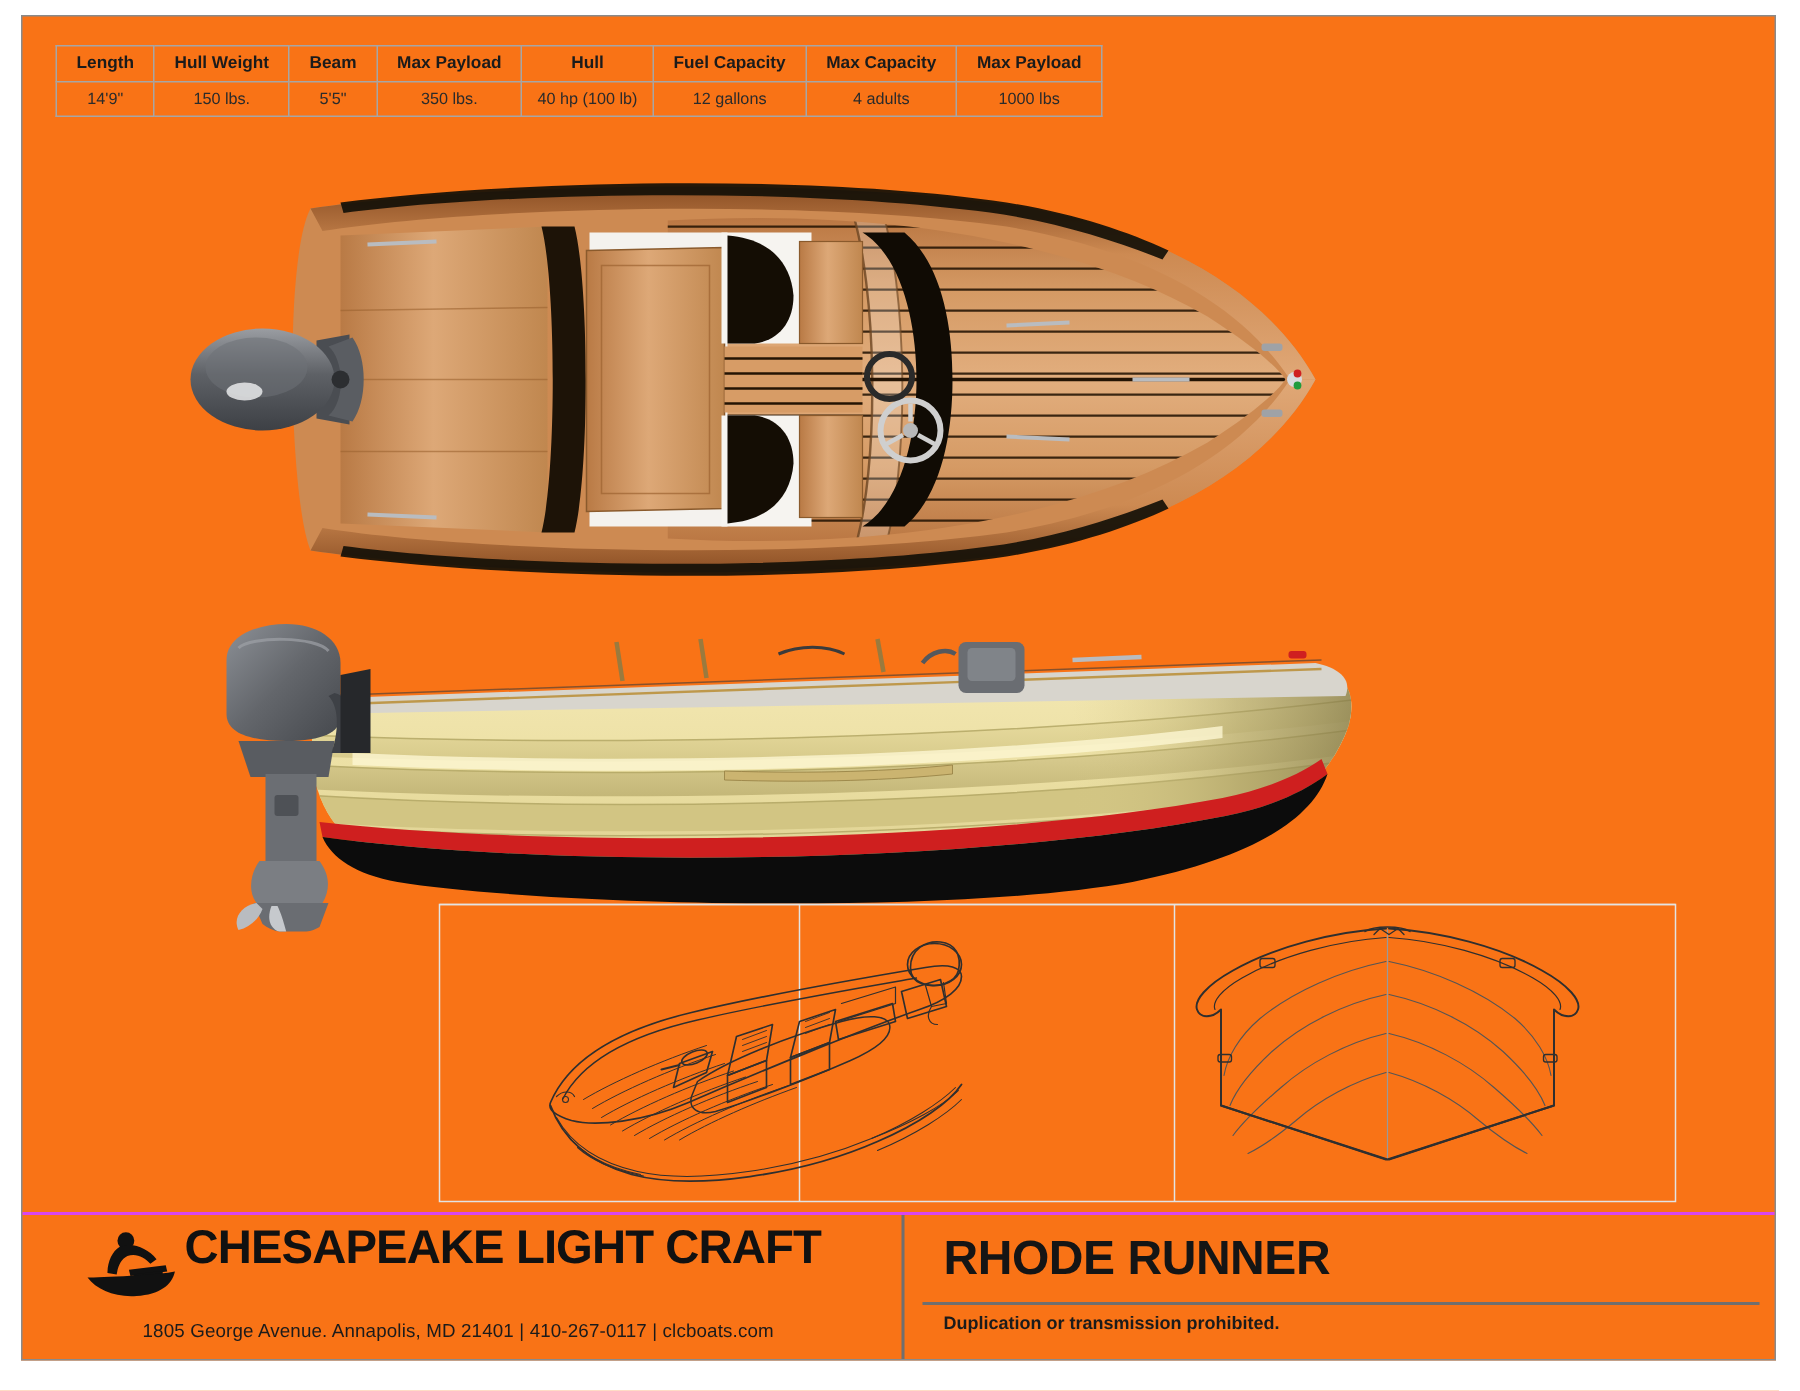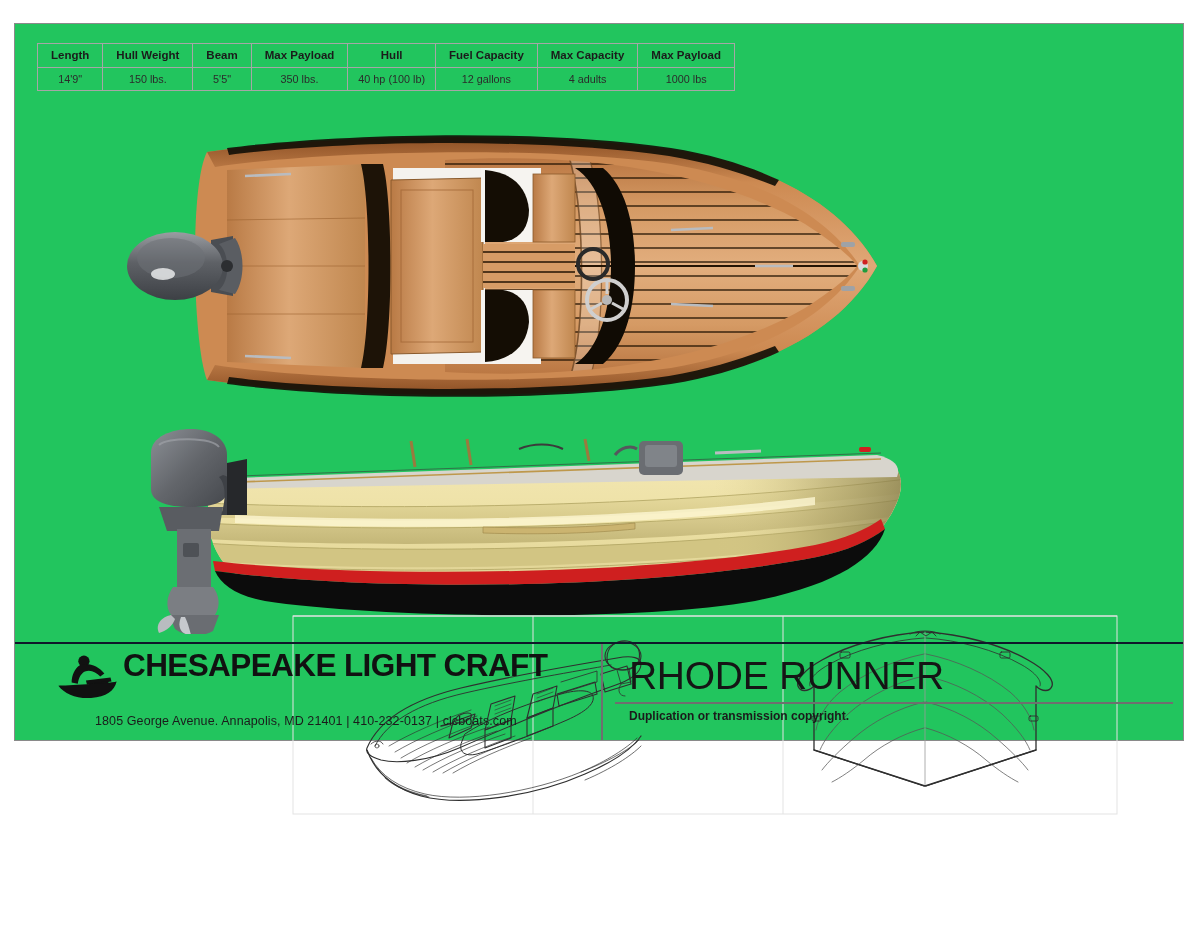--- a/index.html
+++ b/index.html
@@ -7,25 +7,25 @@
     background: #ffffff;
   }
   body {
     width: 1200px; height: 927px;
     font-family: "Liberation Sans", sans-serif;
     position: relative;
     overflow: hidden;
   }
   #page {
     position: absolute;
-    left: 14px; top: 23px;
-    width: 1170px; height: 718px;
+    left: 14px; top: 10px;
+    width: 1170px; height: 897px;
     border: 1.5px solid #8a8a8a;
     box-sizing: border-box;
-    background: #22c55e;
+    background: #f97316;
   }
 
   
   #spec-table {
     position: absolute;
     left: 22px; top: 19px;
     border-collapse: collapse;
     font-size: 11.5px;
     color: #1b1b1b;
   }
@@ -51,21 +51,21 @@
 
   
   #art { position: absolute; left: 0; top: 0; width: 1168px; height: 790px; }
   .art-svg { position: absolute; display: block; }
 
   
   #footer {
     position: absolute;
     left: 0; right: 0; bottom: 0;
     height: 98px;
-    border-top: 2px solid #0f172a;
+    border-top: 2px solid #d946ef;
     box-sizing: border-box;
   }
   #footer-vrule {
     position: absolute;
     left: 586px; top: 0; bottom: 0;
     width: 2px; background: #6f6f6f;
   }
   #brand {
     position: absolute;
     left: 0; top: 0; width: 586px; height: 96px;
@@ -94,21 +94,21 @@
     position: absolute; left: 80px; top: 70px;
     font-size: 12.5px; color: #1b1b1b;
     letter-spacing: 0.1px; white-space: nowrap;
   }
   #model {
     position: absolute;
     left: 600px; top: 0; right: 0; height: 96px;
   }
   #model-title {
     position: absolute; left: 14px; top: 12px;
-    font-size: 39px; font-weight: normal;
+    font-size: 32px; font-weight: bold;
     letter-spacing: -0.3px; color: #151515;
     line-height: 1; white-space: nowrap;
   }
   #model-rule {
     position: absolute; left: 0; right: 10px; top: 58px;
     height: 2px; background: #6f6f6f;
   }
   #copyright {
     position: absolute; left: 14px; top: 64px;
     font-size: 12px; color: #1b1b1b; line-height: 1.45;
@@ -539,25 +539,25 @@
                    C 66 30, 76 36, 84 44 L 92 38 C 82 26, 66 18, 52 20 Z"></path>
 
           <path d="M56 52 L 104 46 L 106 54 L 58 60 Z"></path>
           <path d="M62 58 L 100 53 L 100 58 L 62 63 Z" fill="#111"></path>
 
           <path d="M2 62 C 16 62, 100 58, 116 54 C 112 72, 96 84, 66 86
                    C 38 88, 14 78, 2 62 Z"></path>
         </g>
       </svg>
       <div id="brand-name">CHESAPEAKE LIGHT CRAFT</div>
-      <div id="brand-contact">1805 George Avenue. Annapolis, MD 21401  |  410-232-0137  |  clcboats.com</div>
+      <div id="brand-contact">1805 George Avenue. Annapolis, MD 21401  |  410-267-0117  |  clcboats.com</div>
     </div>
 
     <div id="model">
       <div id="model-title">RHODE RUNNER</div>
       <div id="model-rule"></div>
       <div id="copyright">
-        <div class="bold">Duplication or transmission copyright.</div>
+        <div class="bold">Duplication or transmission prohibited.</div>
       </div>
     </div>
   </div>
 
 </div>
 
 </body></html>

